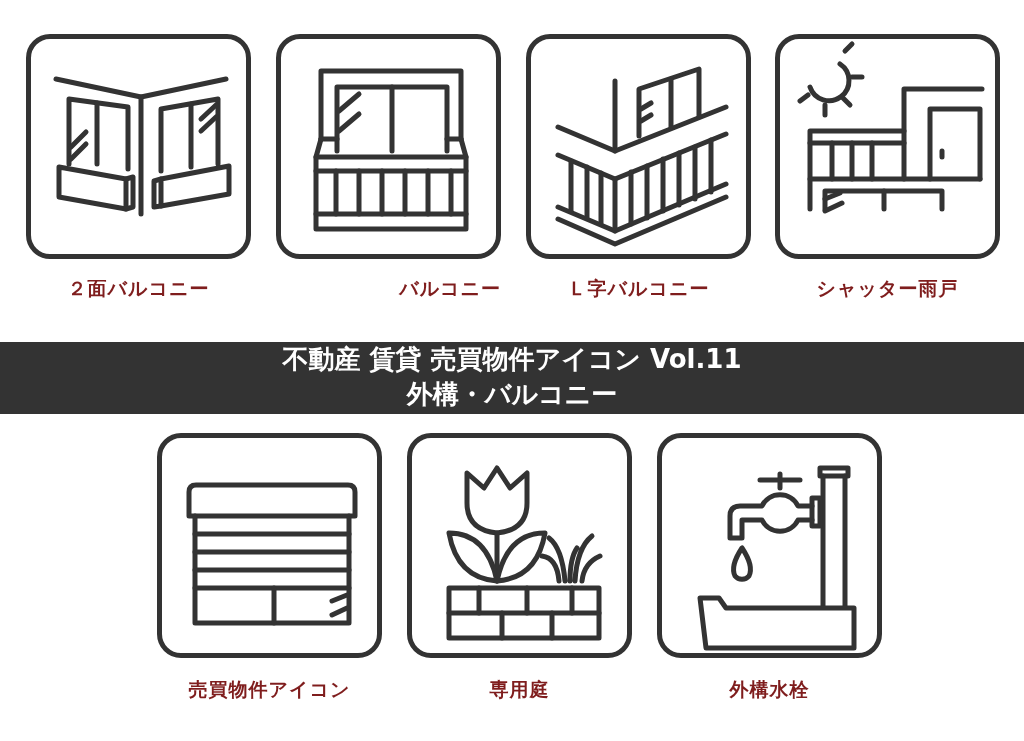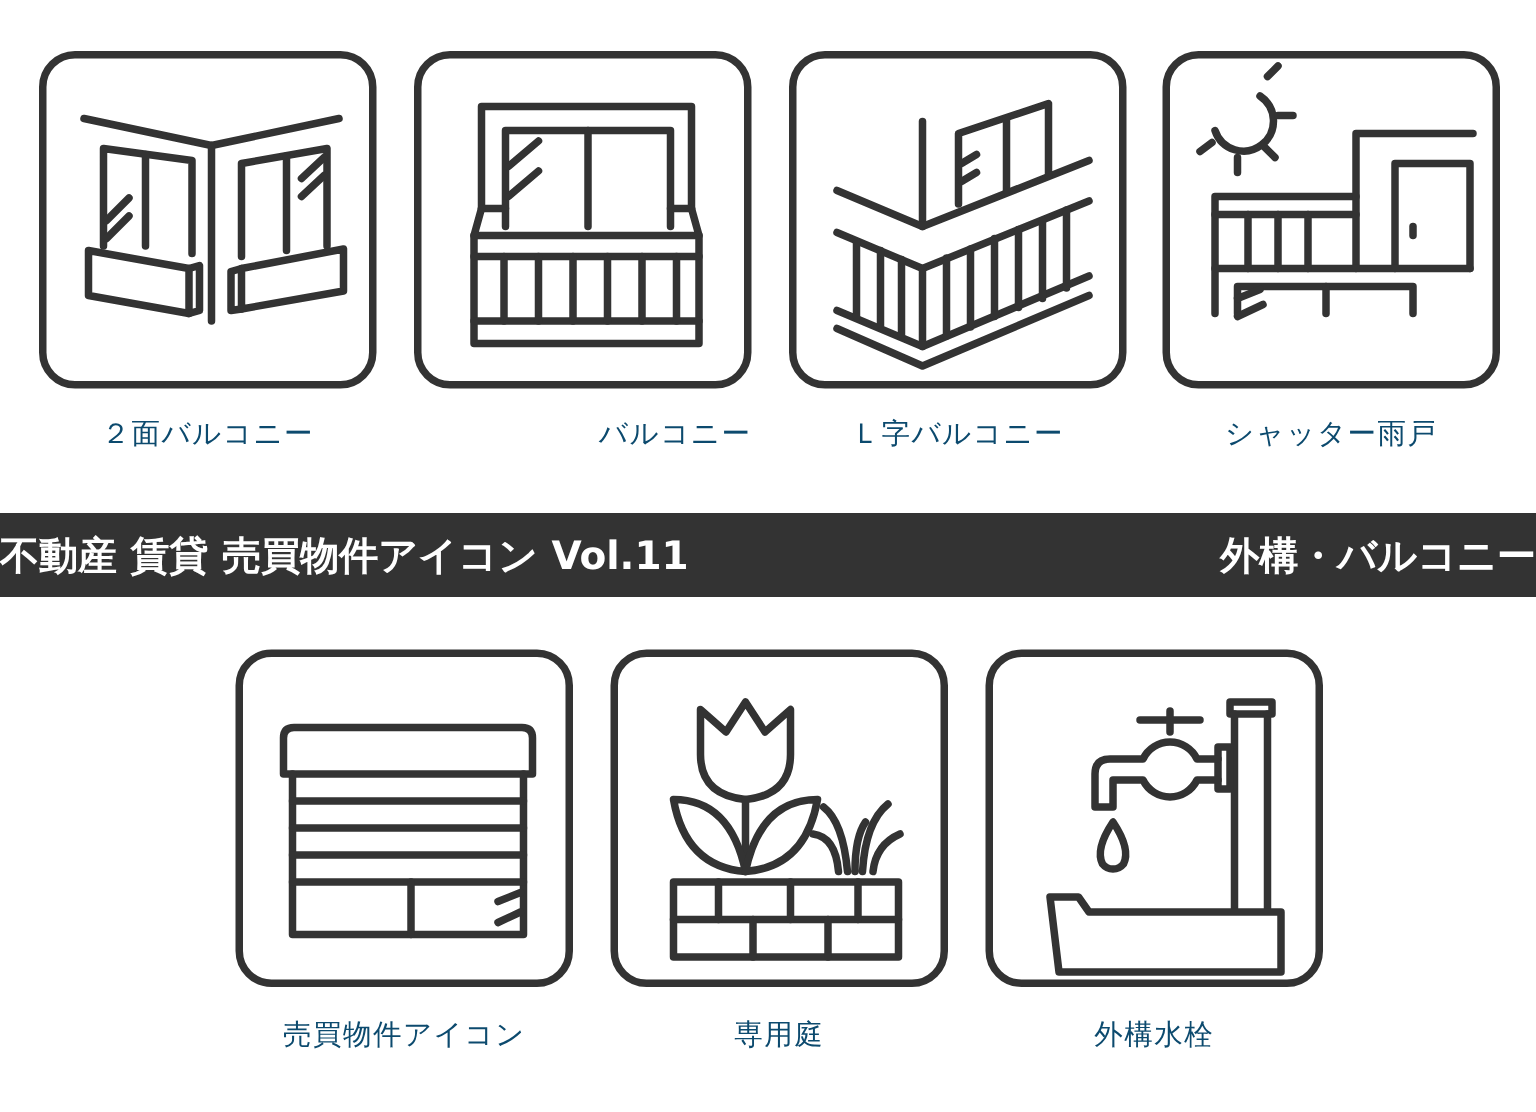--- a/index.html
+++ b/index.html
@@ -9,27 +9,27 @@
       font-family: "DejaVu Sans", sans-serif; color: #333333;
     }
     .tile {
       position: absolute; width: 225px; height: 225px;
       box-sizing: border-box; border: 5px solid #333333; border-radius: 24px;
       background: #fff;
     }
     .tile svg { position: absolute; left: 0; top: 0; width: 215px; height: 215px; }
     .label {
       position: absolute; width: 225px; text-align: center;
-      font-size: 19px; font-weight: normal; color: #0c4a6e; letter-spacing: 1px;
+      font-size: 19px; font-weight: bold; color: #7f1d1d; letter-spacing: 1px;
     }
     .banner {
-      position: absolute; left: 0; top: 342px; width: 1024px; height: 56px;
+      position: absolute; left: 0; top: 342px; width: 1024px; height: 72px;
       background: #333333; color: #ffffff;
-      display: flex; align-items: center; justify-content: space-between;
-      font-size: 26px; font-weight: bold; letter-spacing: 0px;
+      display: flex; align-items: center; justify-content: flex-start;
+      font-size: 26px; font-weight: bold; letter-spacing: 0px; flex-direction: column;
     }
     .banner .gap { display: inline-block; width: 30px; }
     svg .s { fill: none; stroke: #333333; stroke-width: 5; stroke-linecap: round; stroke-linejoin: round; }
   </style>
 </head>
 <body>
 
 <div class="tile" style="left:26px;top:34px;">
   <svg viewBox="0 0 215 215">
     <path class="s" d="M25 40 L110 58 L195 40"></path>

